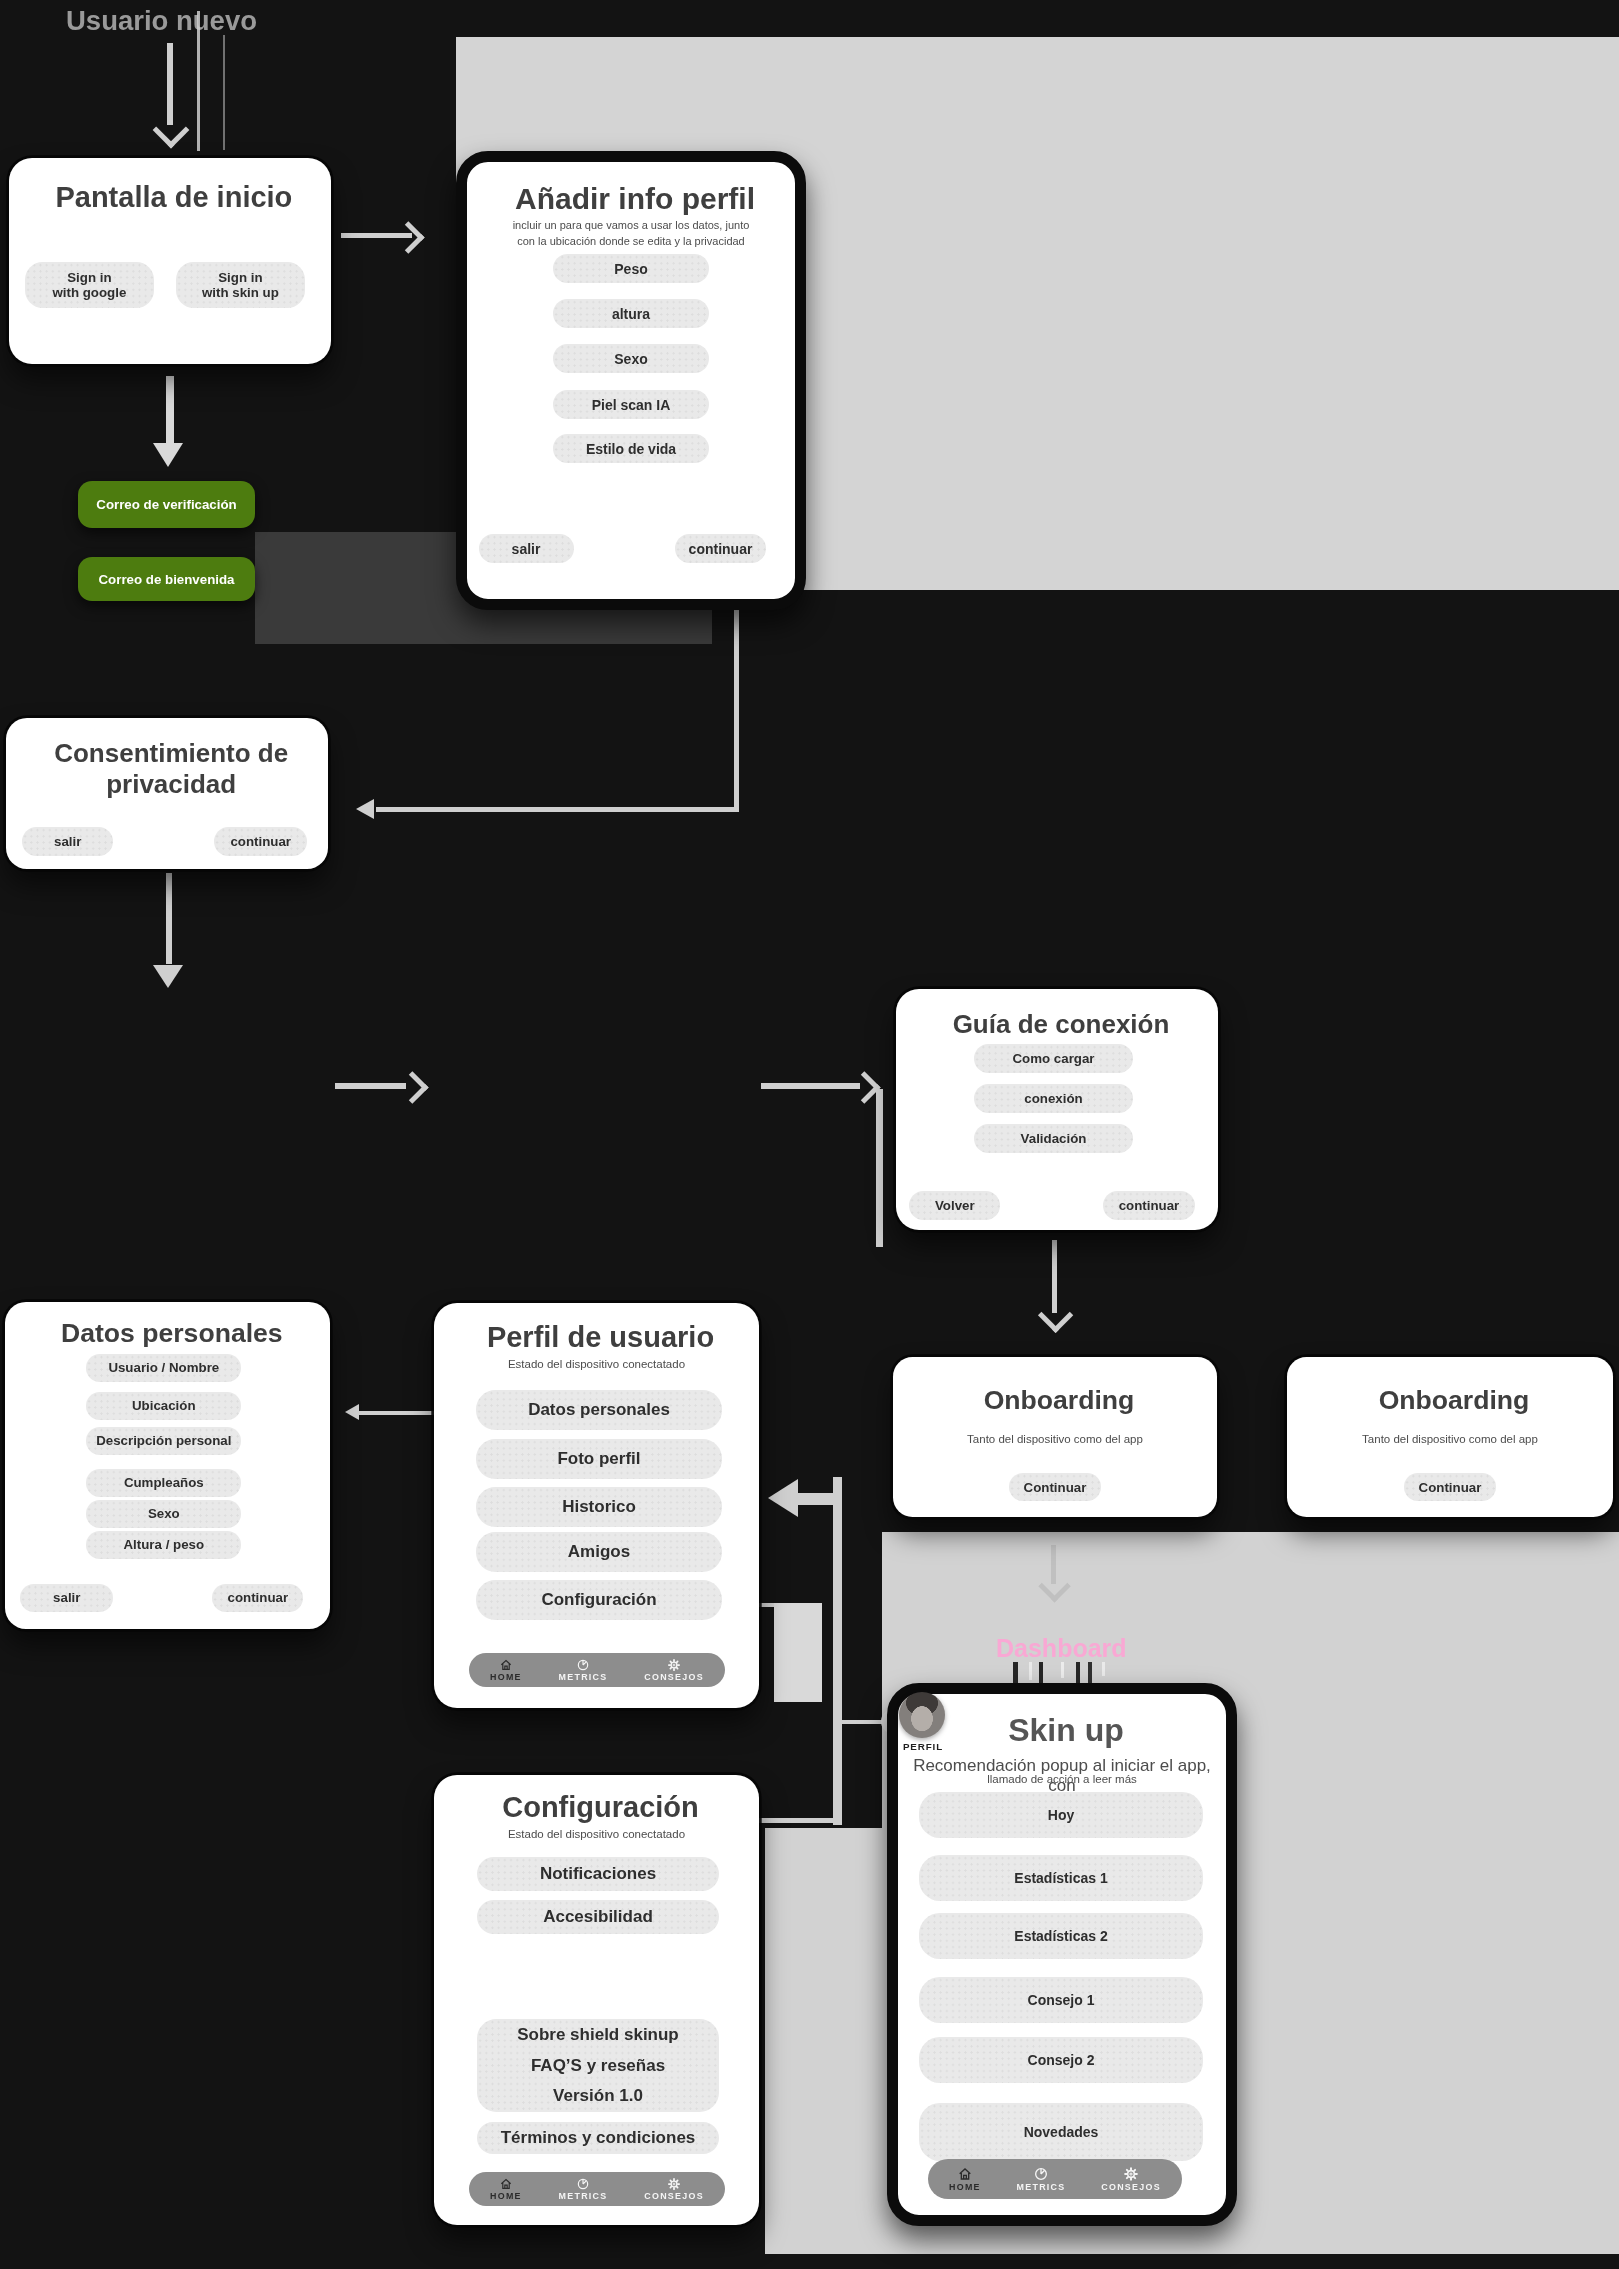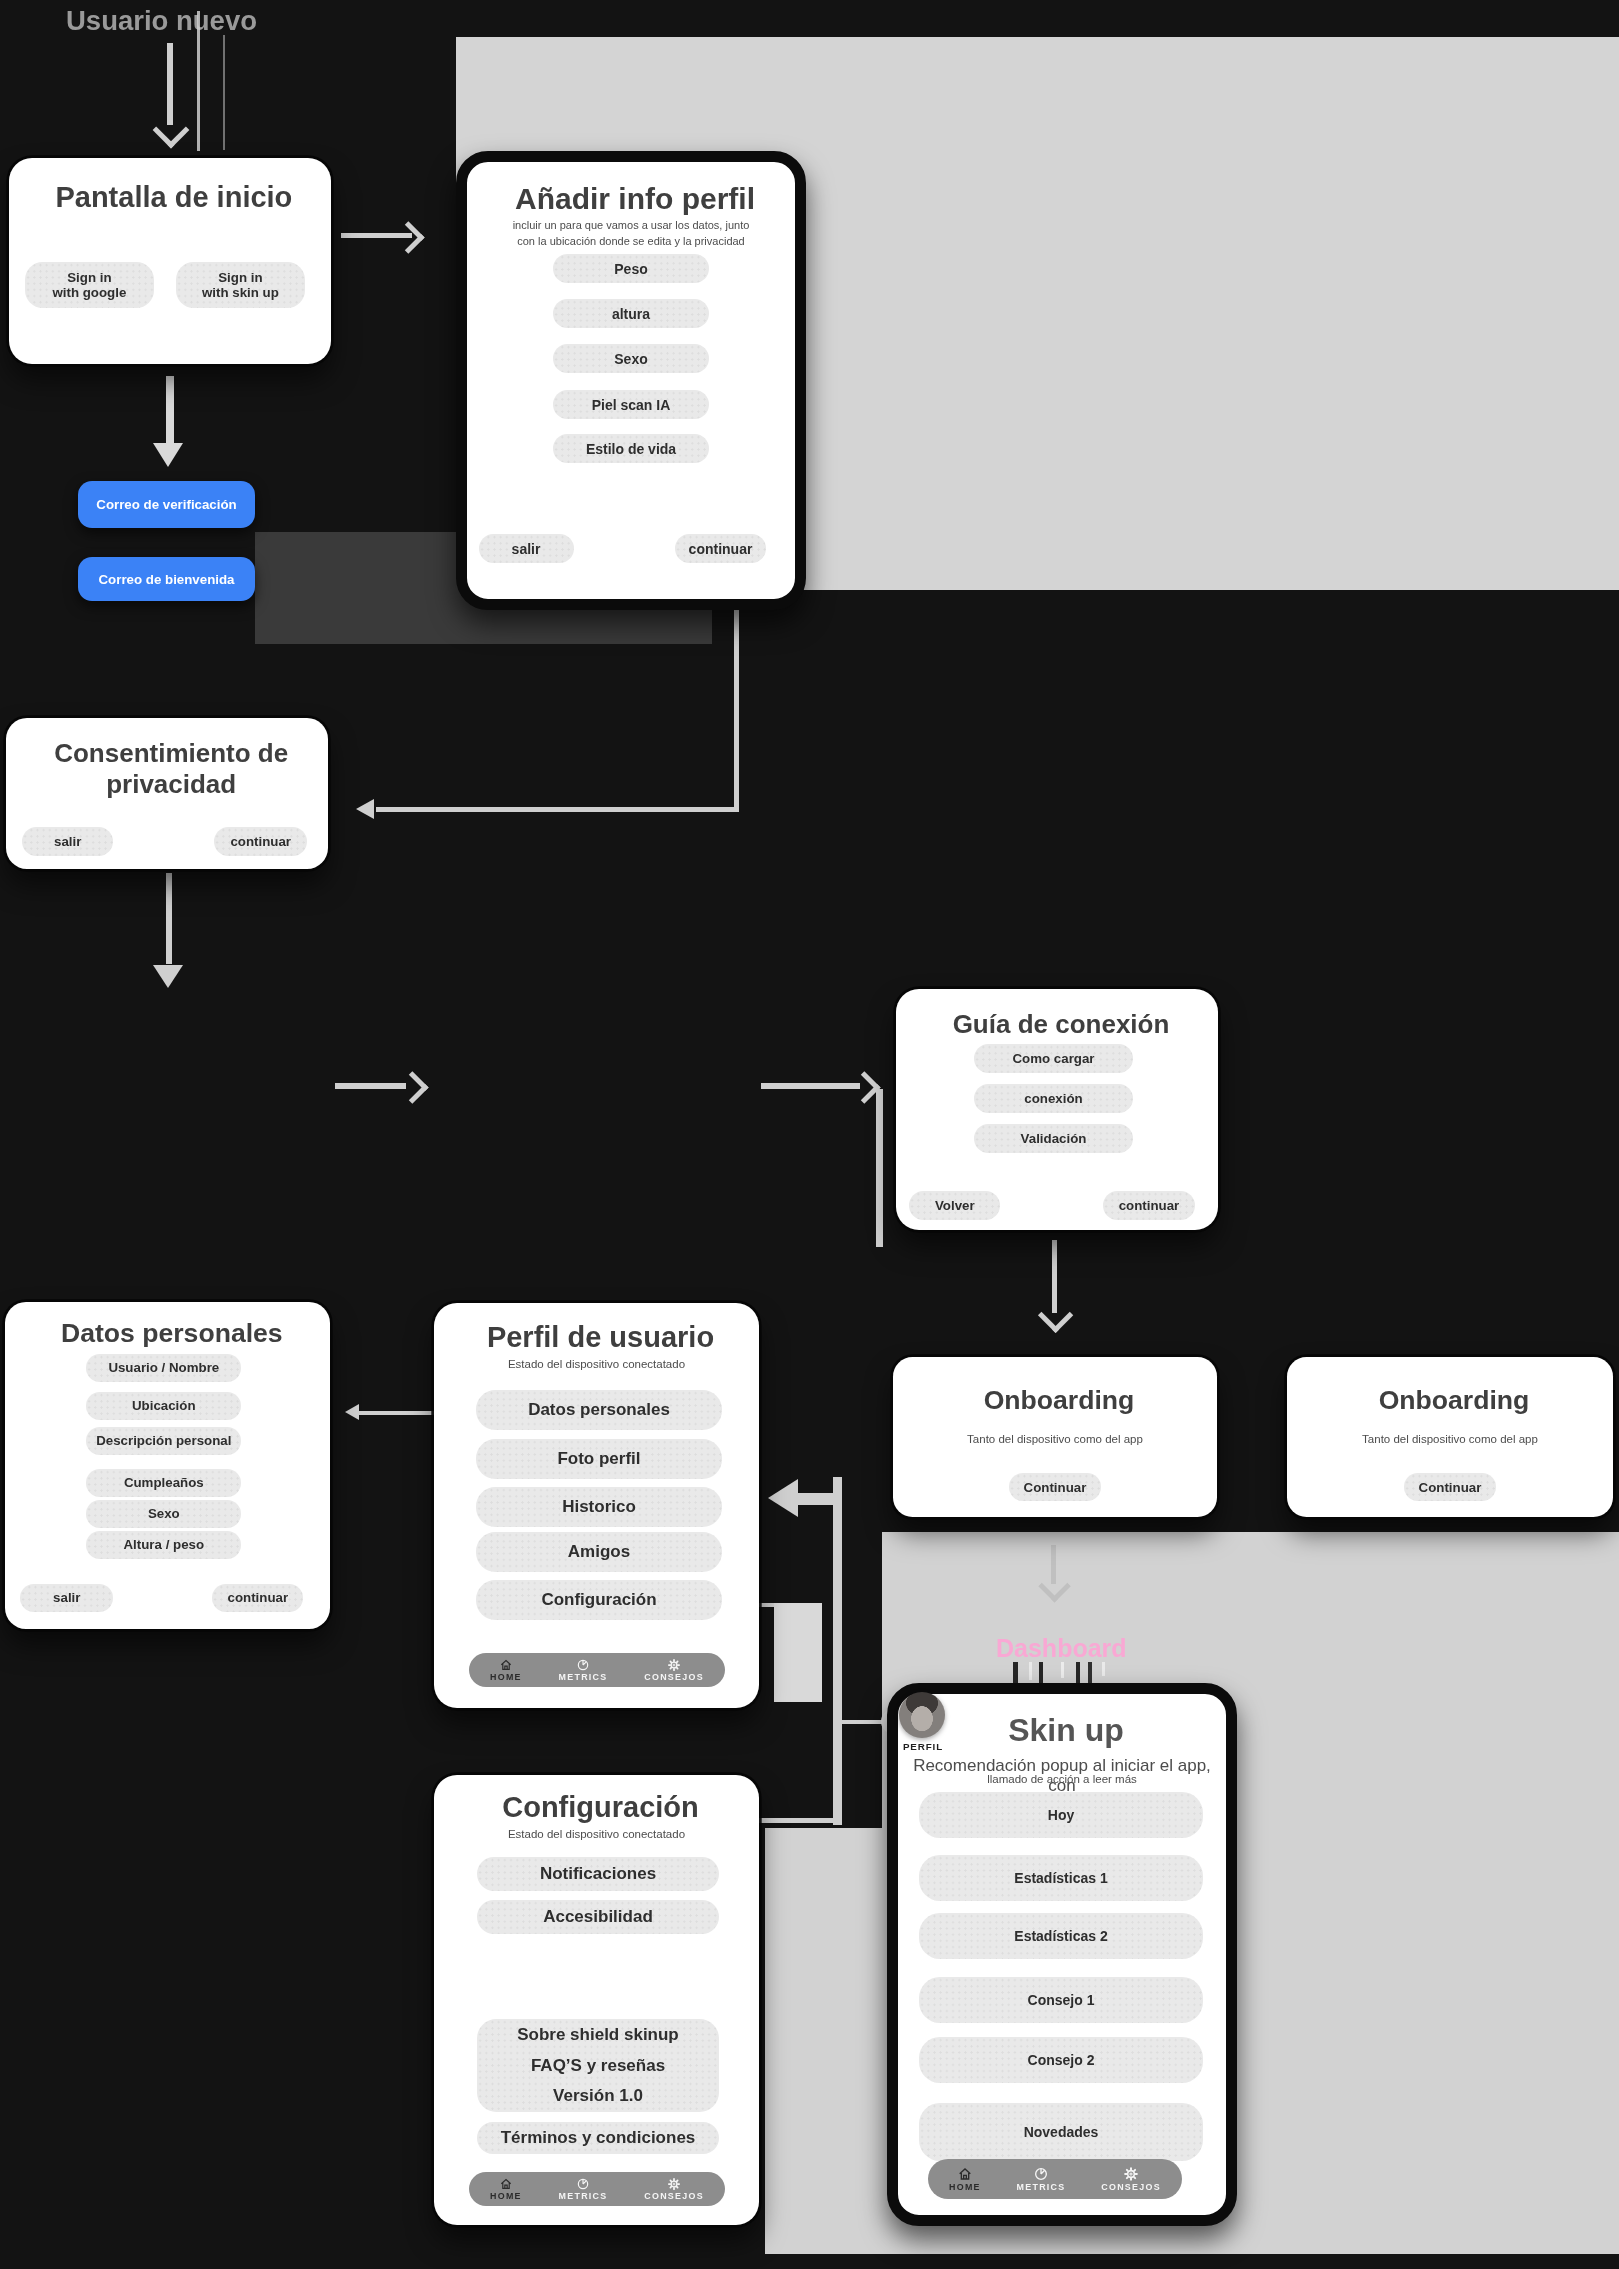--- a/index.html
+++ b/index.html
@@ -10,21 +10,21 @@
   .card{position:absolute;background:#ffffff;border-radius:23px;
         box-shadow:0 0 0 2.7px rgba(5,5,5,.9),0 16px 26.6px rgba(0,0,0,.55);}
   .phone{position:absolute;background:#ffffff;border:11.5px solid #0b0b0b;border-radius:32px;
          box-shadow:0 14px 26.6px rgba(0,0,0,.6);}
   .ctitle{position:absolute;left:0;right:0;text-align:center;font-weight:800;color:#3f3f3f;margin-left:8px;}
   .csub{position:absolute;left:0;right:0;text-align:center;font-weight:400;color:#4c4c4c;}
   .pill{position:absolute;background:#e9e9e9;border-radius:16px;display:flex;align-items:center;
         justify-content:center;font-weight:700;color:#2e2e2e;text-align:center;
         background-image:radial-gradient(rgba(0,0,0,.05) 1px,transparent 1.2px);background-size:6.2px 6.2px;}
   .pill-col{flex-direction:column;}
-  .darkpill{position:absolute;background:#3b82f6;border-radius:14px;display:flex;align-items:center;
+  .darkpill{position:absolute;background:#4d7c0f;border-radius:14px;display:flex;align-items:center;
         justify-content:center;font-weight:700;color:#ffffff;box-shadow:0 5.3px 12.4px rgba(0,0,0,.6);}
   
   .line{position:absolute;background:#cfcfcf;}
   .dot{position:absolute;border-radius:50%;background:#d4d4d4;}
   .tri{position:absolute;width:0;height:0;}
   .chev{position:absolute;}
   .chev-r{border-top:5.3px solid #cfcfcf;border-right:5.3px solid #cfcfcf;transform:rotate(45deg);}
   .chev-d{border-left:5.3px solid #cfcfcf;border-bottom:5.3px solid #cfcfcf;transform:rotate(-45deg);}
   
   .nav{position:absolute;background:#8d8d8d;border-radius:21px;display:flex;align-items:center;

